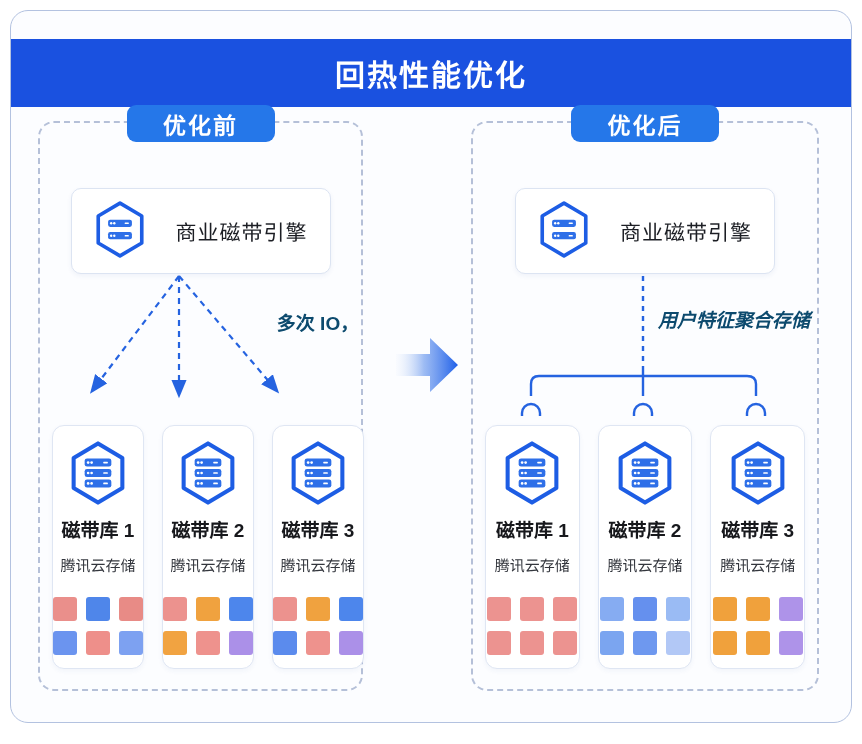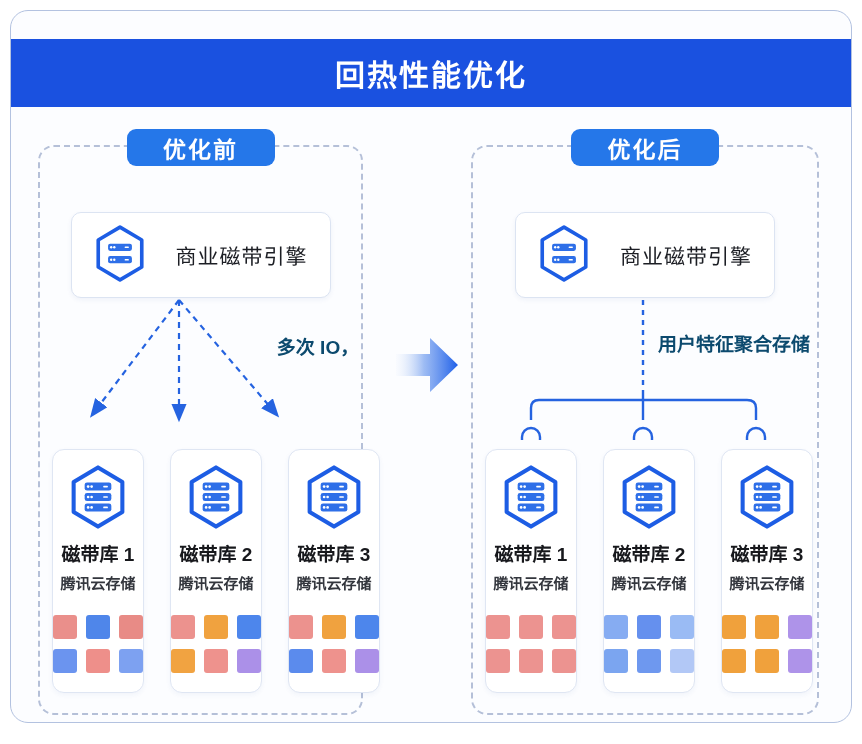--- a/index.html
+++ b/index.html
@@ -3,46 +3,46 @@
 <meta charset="utf-8">
 <style>
   * { margin:0; padding:0; box-sizing:border-box; }
   html,body { width:862px; height:744px; background:#ffffff;
     font-family:"Liberation Sans","DejaVu Sans",sans-serif; }
   .card { position:absolute; left:10px; top:10px; width:842px; height:713px;
     background:#fcfdff; border:1.5px solid #b3c2e0; border-radius:18px; overflow:hidden; }
   .header { position:absolute; left:0; top:0; width:100%; height:68px;
     background:#1a51e0; display:flex; align-items:center; justify-content:center;margin-top:28px; }
   .title { color:#ffffff; font-size:30px; font-weight:bold; letter-spacing:2px; }
-  .panel { position:absolute; top:134px; height:570px;
+  .panel { position:absolute; top:110px; height:570px;
     border:2px dashed #b5c0d8; border-radius:16px; }
   .panel-before { left:27px; width:325px; }
   .panel-after  { left:460px; width:348px; }
   .badge { position:absolute; top:-18px; left:50%; transform:translateX(-50%);
     width:148px; height:37px; background:#2577e9; border-radius:9px;
     color:#ffffff; font-size:23px; font-weight:bold; letter-spacing:2px;
     display:flex; align-items:center; justify-content:center; }
   .engine { position:absolute; top:65px; left:50%; transform:translateX(-50%);
     height:86px; background:#ffffff; border:1.5px solid #dce4f2; border-radius:10px;
     box-shadow:0 2px 5px rgba(40,70,160,0.06);
     display:flex; align-items:center; gap:30px; padding:0 22px; white-space:nowrap; }
   .engine-label { font-size:21px; color:#1c1e24; font-weight:500; letter-spacing:1px; }
   .overlay { position:absolute; left:0; top:0; pointer-events:none; }
   .annotation { position:absolute; color:#0c4a6e; font-weight:bold;
     font-size:19px; line-height:1.85; text-align:center; }
   .anno-before { left:228px; top:183px; width:100px; }
-  .anno-after  { left:180px; top:180px; width:162px; }
+  .anno-after  { left:180px; top:180px; width:162px;font-style:italic; }
   .mid-arrow { position:absolute; left:385px; top:325px; }
   .lib-row { position:absolute; left:0; top:302px; width:100%;
-    display:flex; gap:26px; padding:0 12px; }
+    display:flex; gap:18px; padding:0 12px; }
   .lib { flex:1; height:244px; background:#ffffff; border:1.5px solid #dfe6f3;
     border-radius:12px; box-shadow:0 2px 5px rgba(40,70,160,0.05);
     display:flex; flex-direction:column; align-items:center; padding-top:15px; }
   .lib-name { margin-top:6px; font-size:19px; color:#17181c; font-weight:600; }
-  .lib-provider { margin-top:6px; font-size:15px; color:#33363d;font-weight:bold; }
+  .lib-provider { margin-top:12px; font-size:15px; color:#33363d; }
   .block-grid { margin-top:22px; display:grid;
     grid-template-columns:repeat(3,24px); grid-auto-rows:24px; gap:10px 9px; }
   .block { width:24px; height:24px; border-radius:3px; }
 </style>
 </head>
 <body>
 
 <svg width="0" height="0" style="position:absolute">
   <defs>
     <marker id="arrowhead" markerWidth="10" markerHeight="8" refX="7" refY="3.5" orient="auto">

